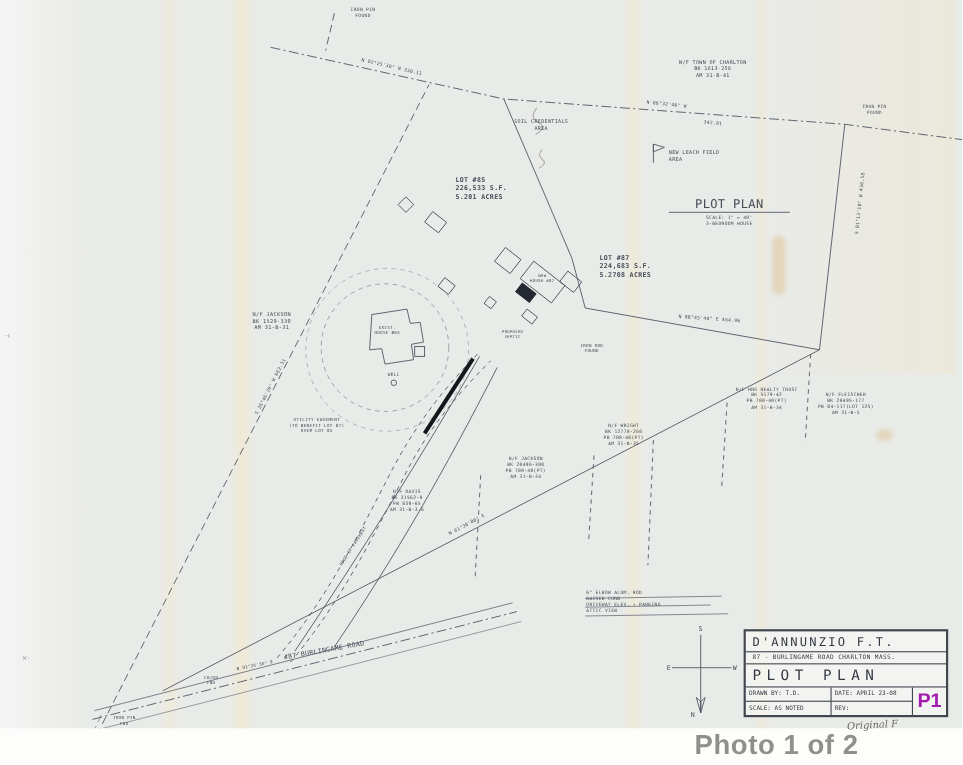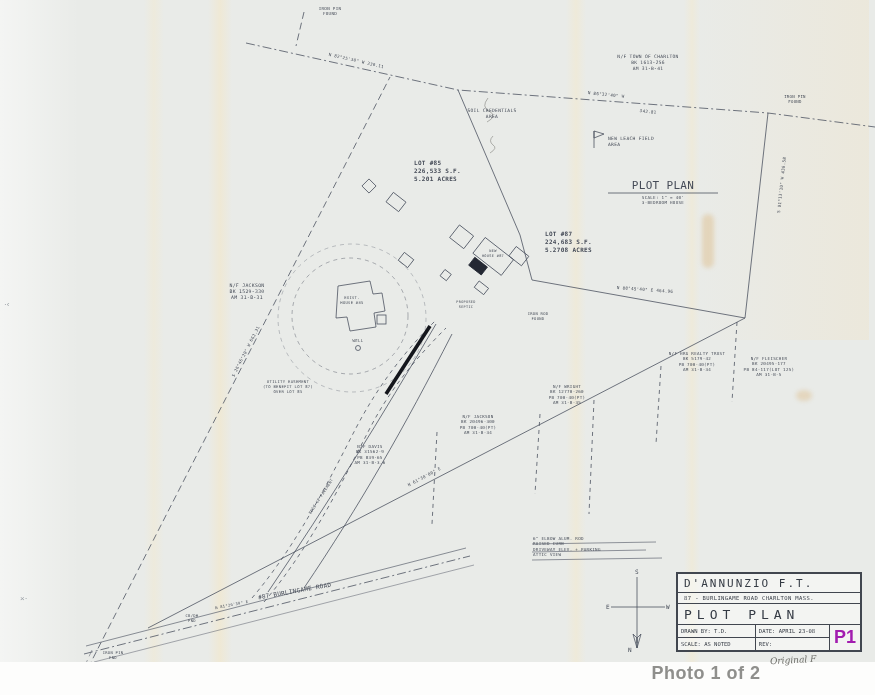--- a/index.html
+++ b/index.html
@@ -39,21 +39,21 @@
   .tb-bottom{display:flex;}
   .tb-grid{flex:1;display:grid;grid-template-columns:1.05fr 1fr;}
   .tb-cell{font-size:5.5px;padding:3px 3px;border-right:1.5px solid #41464f;border-bottom:1.5px solid #41464f;white-space:nowrap;}
   .tb-cell:nth-child(2){border-right:1.5px solid #41464f;}
   .tb-cell:nth-child(3),.tb-cell:nth-child(4){border-bottom:none;}
   .tb-sheet{width:30px;display:flex;align-items:center;justify-content:center;font-size:18px;
         font-family:"Liberation Sans",sans-serif;font-weight:bold;color:#a21caf;}
   .handwriting{position:absolute;left:770px;top:655px;font-family:"DejaVu Serif",serif;
         font-style:italic;font-size:9px;color:#6b6b66;transform:rotate(-3deg);}
   .caption{position:absolute;left:618px;top:663px;width:176px;text-align:center;
-        font-size:18px;font-weight:bold;color:#8f8f8c;letter-spacing:.5px;}
+        font-size:25px;font-weight:bold;color:#8f8f8c;letter-spacing:.5px;}
 </style>
 </head>
 <body>
 
 <div class="stage">
   <div class="scan">
     <div class="band b1"></div>
     <div class="band b2"></div>
     <div class="band b3"></div>
     <div class="band b4"></div>

